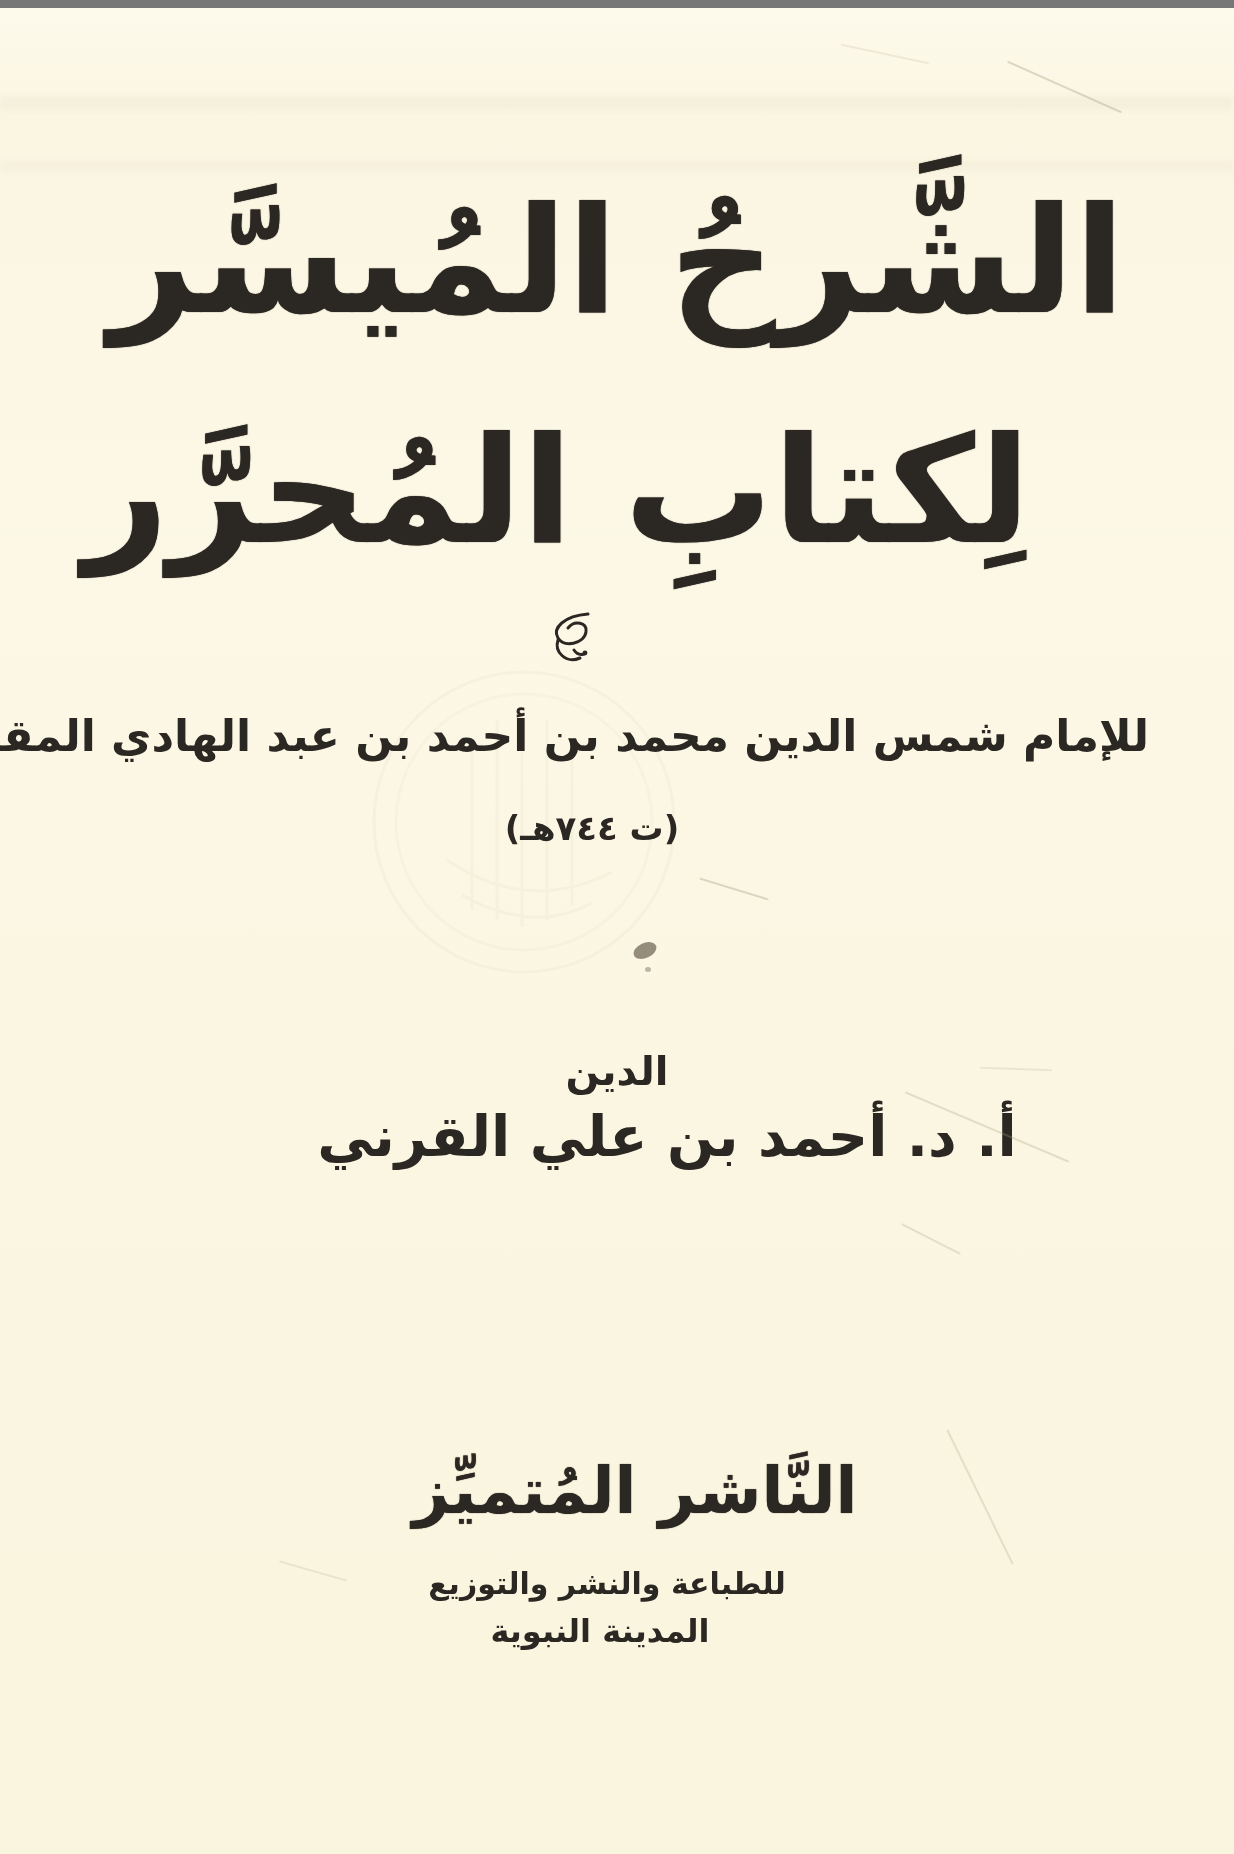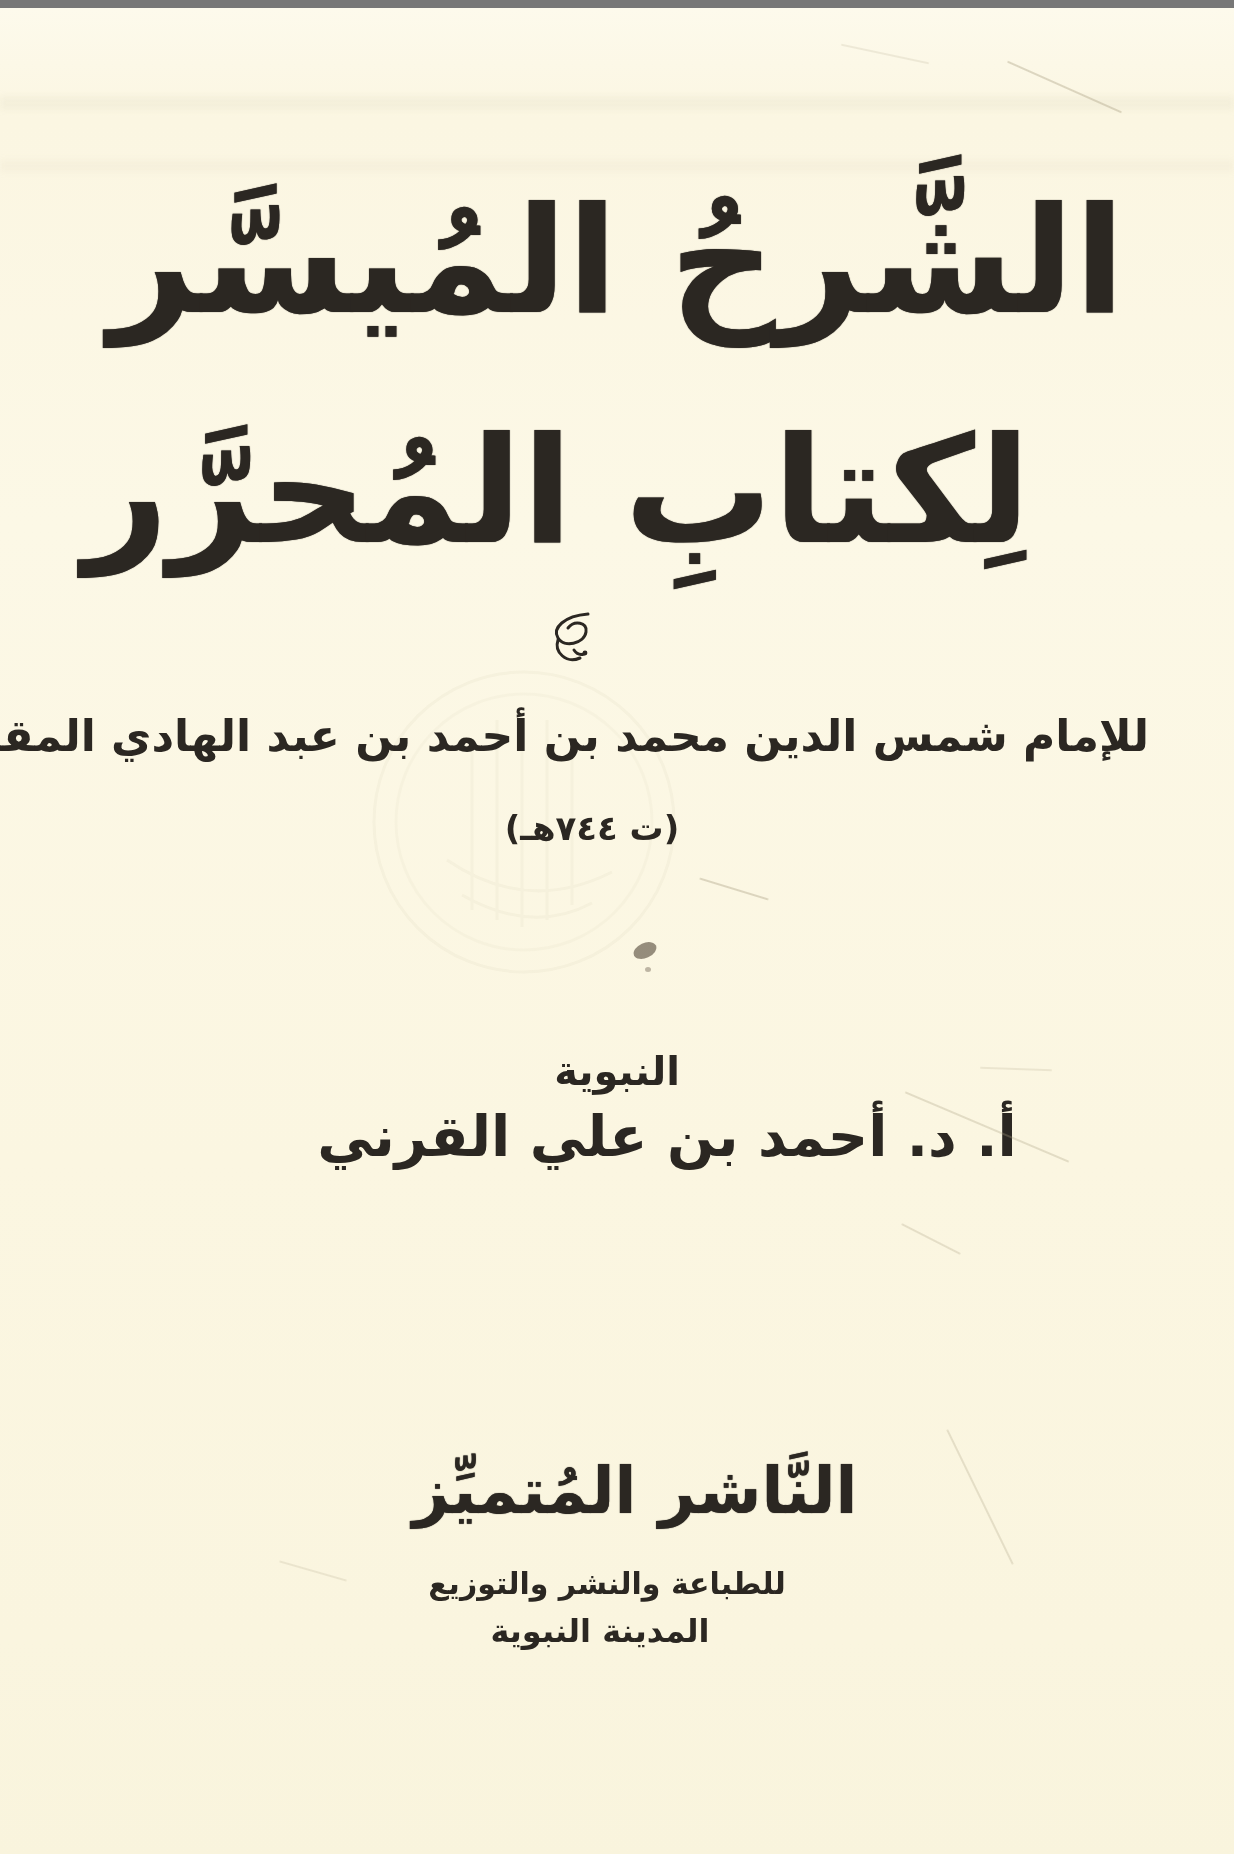--- a/index.html
+++ b/index.html
@@ -89,21 +89,21 @@
       <circle cx="41" cy="47" r="2.4" fill="#2b2722"></circle>
     </svg>
   </div>
 
   <div class="txt author-line" dir="rtl">للإمام شمس الدين محمد بن أحمد بن عبد الهادي المقدسي</div>
   <div class="txt death-date" dir="rtl">(ت ٧٤٤هـ)</div>
 
   <div class="ink-spot"></div>
   <div class="ink-spot-small"></div>
 
-  <div class="txt prep-label" dir="rtl">النبوية</div>
+  <div class="txt prep-label" dir="rtl">الدين</div>
   <div class="txt editor-name" dir="rtl">أ. د. أحمد بن علي القرني</div>
 
   <div>
     <div class="txt pub-name" dir="rtl">النَّاشر المُتميِّز</div>
     <div class="txt pub-services" dir="rtl">للطباعة والنشر والتوزيع</div>
     <div class="txt pub-city" dir="rtl">المدينة النبوية</div>
   </div>
 
   <div class="crease c1"></div>
   <div class="crease c2"></div>

